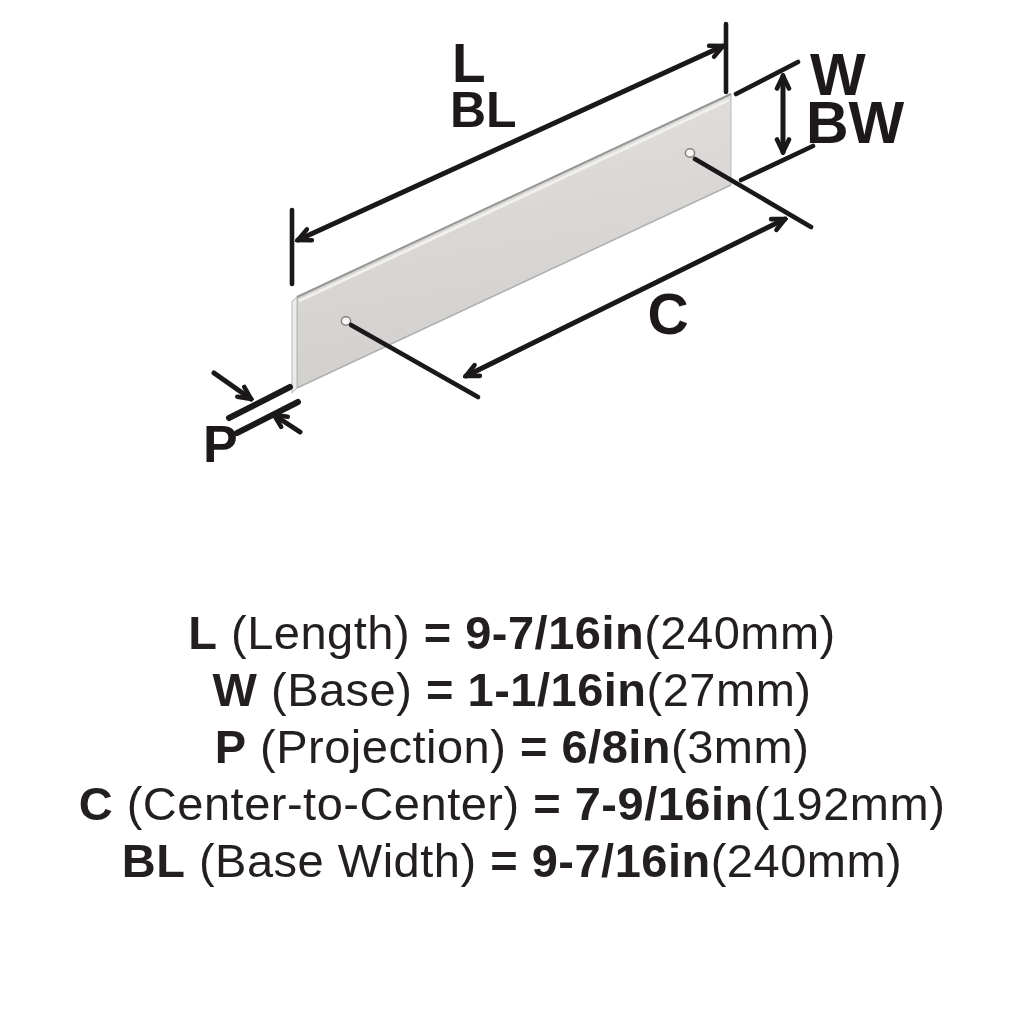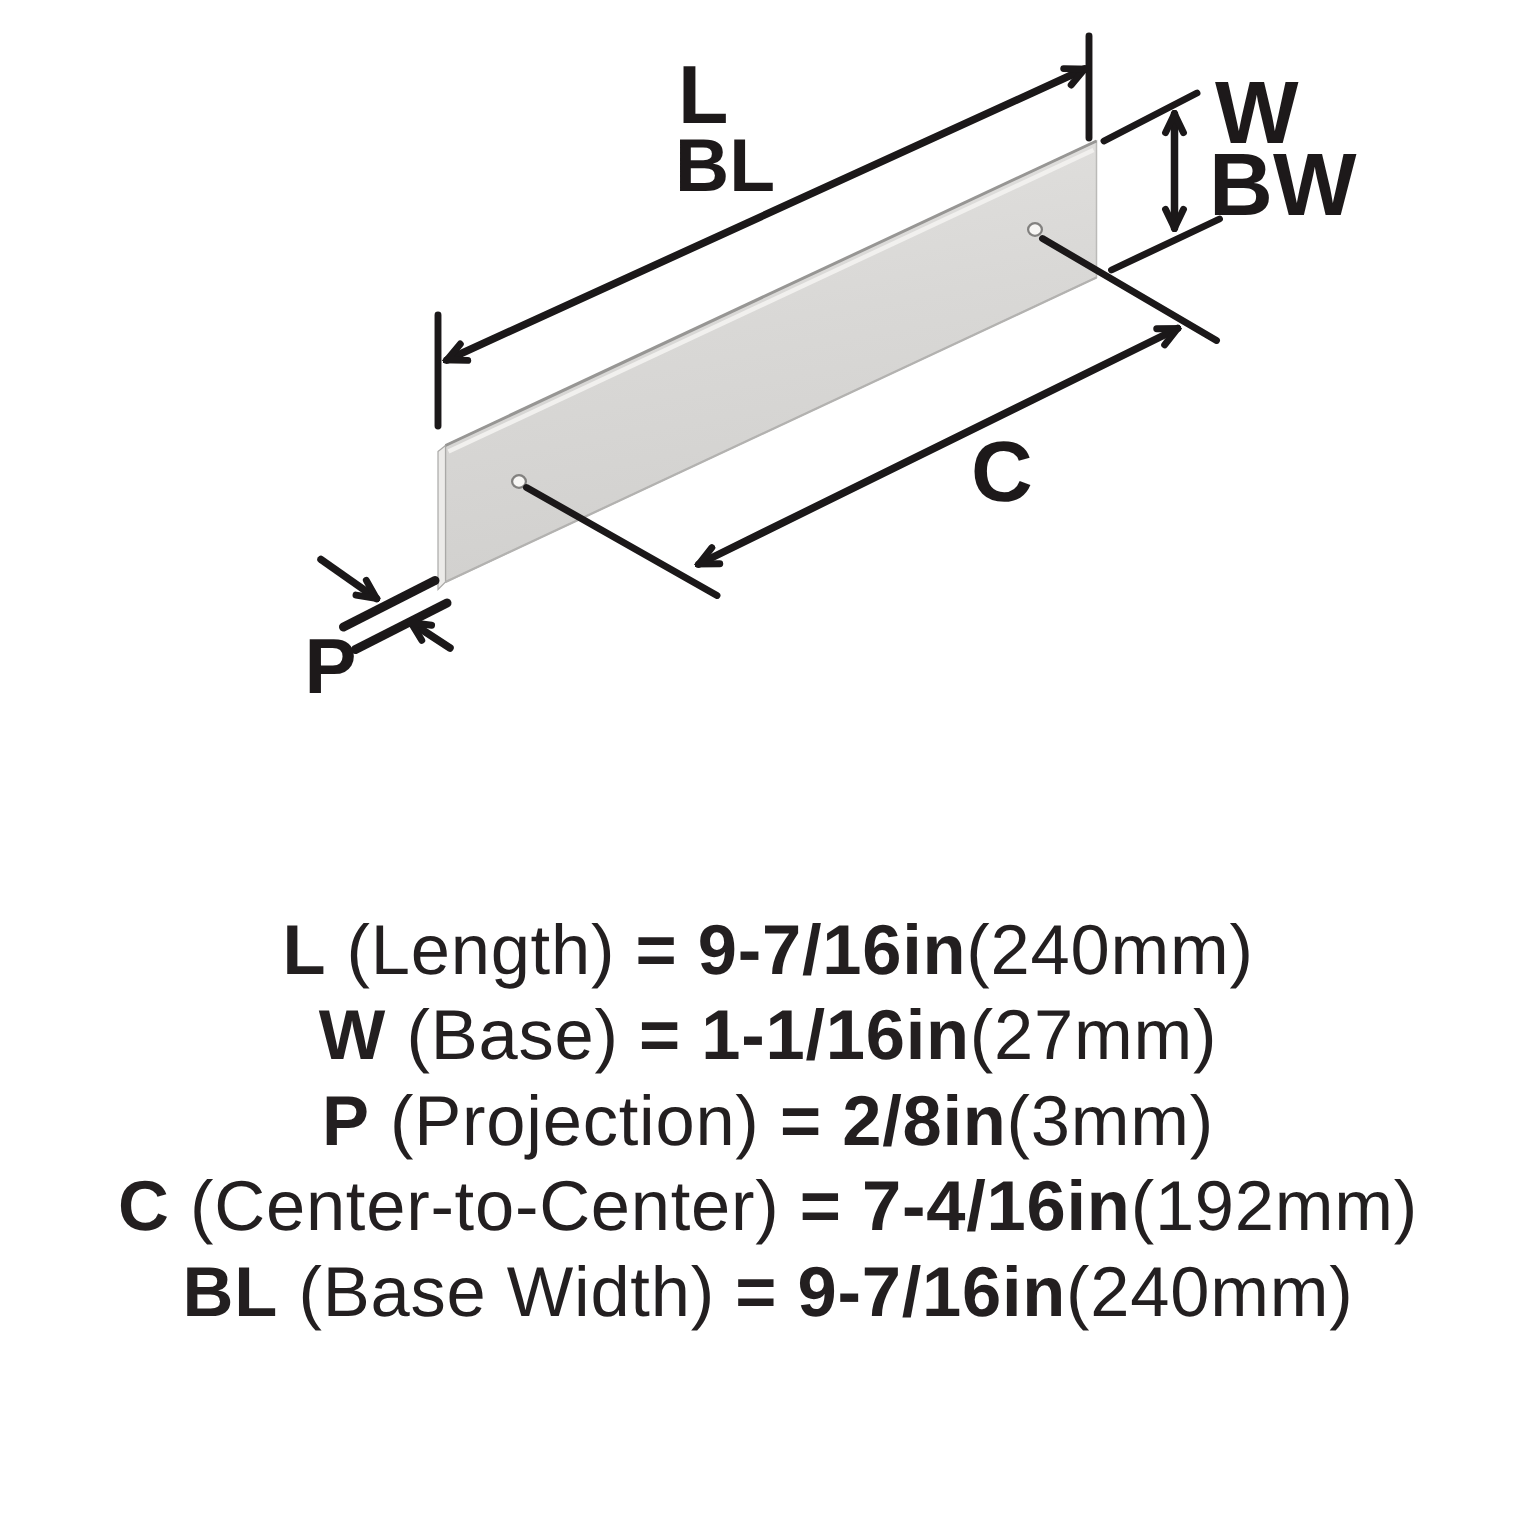--- a/index.html
+++ b/index.html
@@ -92,27 +92,27 @@
     <div class="spec-row">
       <span class="b">W</span>
       <span class="reg">(Base)</span>
       <span class="b">=</span>
       <span class="b">1-1/16in</span><span class="reg">(27mm)</span>
     </div>
     <div class="spec-row">
       <span class="b">P</span>
       <span class="reg">(Projection)</span>
       <span class="b">=</span>
-      <span class="b">2/8in</span><span class="reg">(3mm)</span>
+      <span class="b">6/8in</span><span class="reg">(3mm)</span>
     </div>
     <div class="spec-row">
       <span class="b">C</span>
       <span class="reg">(Center-to-Center)</span>
       <span class="b">=</span>
-      <span class="b">7-4/16in</span><span class="reg">(192mm)</span>
+      <span class="b">7-9/16in</span><span class="reg">(192mm)</span>
     </div>
     <div class="spec-row">
       <span class="b">BL</span>
       <span class="reg">(Base Width)</span>
       <span class="b">=</span>
       <span class="b">9-7/16in</span><span class="reg">(240mm)</span>
     </div>
   </div>
 
 </div>

